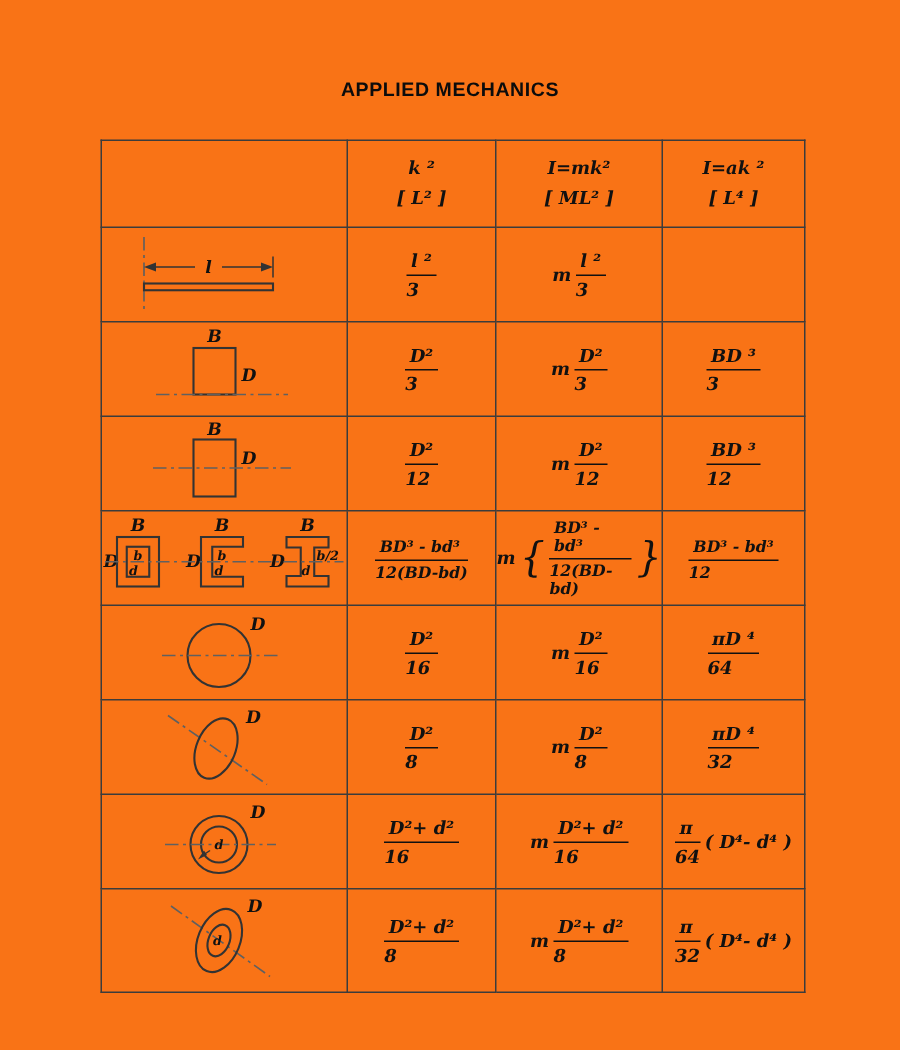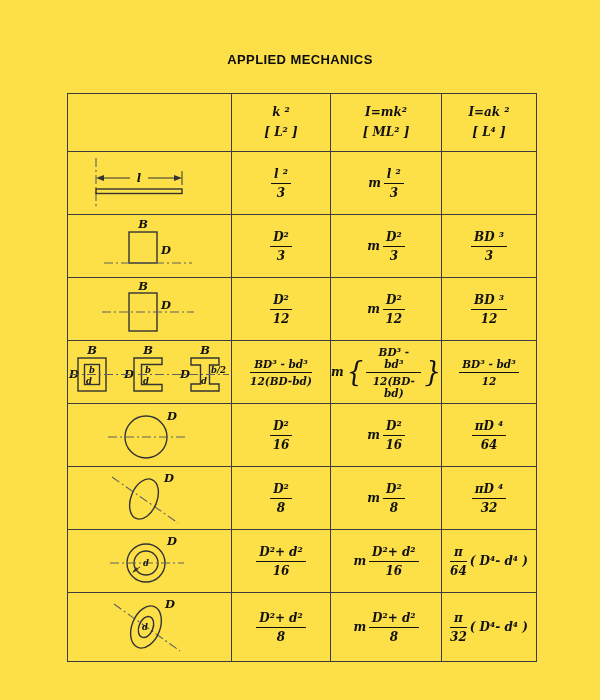--- a/index.html
+++ b/index.html
@@ -1,30 +1,30 @@
 <!DOCTYPE html>
 <html><head>
 <meta charset="utf-8">
 <style>
   html,body{margin:0;padding:0;background:#fff;}
-  .page{position:relative;width:600px;height:700px;background:#fde047;overflow:hidden;
+  .page{position:relative;width:600px;height:700px;background:#f97316;overflow:hidden;
         font-family:"DejaVu Serif",serif;color:#111;}
   .title{position:absolute;left:0;top:52px;width:600px;text-align:center;
          font-family:"Liberation Sans",sans-serif;font-weight:bold;font-size:13px;
          letter-spacing:.4px;color:#0c0c0c;}
   .subtitle{position:absolute;left:0;top:69px;width:600px;text-align:center;
             font-family:"Liberation Sans",sans-serif;font-weight:bold;font-size:9.5px;color:#0c0c0c;}
   .subtitle .gap{display:inline-block;width:28px;}
   table.sheet{position:absolute;left:67px;top:93px;border-collapse:collapse;table-layout:fixed;width:469px;}
   table.sheet td{border:1.6px solid #3c3c3c;text-align:center;vertical-align:middle;padding:0;}
   .hcell{font-style:italic;font-weight:bold;font-size:12px;line-height:1.1;}
   .hcell .l2{display:block;margin-top:7px;}
   .fcell{font-style:italic;font-weight:bold;font-size:12px;}
   .formula{display:inline-flex;align-items:center;gap:3px;}
-  .frac{display:inline-block;text-align:center;vertical-align:middle;}
+  .frac{display:inline-block;text-align:left;vertical-align:middle;}
   .num{display:block;border-bottom:1.4px solid #111;padding:0 3px 2px;}
   .den{display:block;padding-top:2px;}
   .brace{display:inline-block;font-size:28px;font-weight:400;line-height:1;transform:scaleY(1.05);}
   .sm .num,.sm .den{font-size:10.5px;}
   .sm .brace{font-size:26px;}
   svg .shape{fill:none;stroke:#333;stroke-width:1.4;}
   svg .axis{fill:none;stroke:#606060;stroke-width:1.1;stroke-dasharray:9 3 2 3;}
   svg .dim{stroke:#333;stroke-width:1;}
   svg .arr{fill:#333;stroke:none;}
   svg .lbl{font-family:"DejaVu Serif",serif;font-style:italic;font-weight:bold;font-size:11.5px;fill:#111;}

